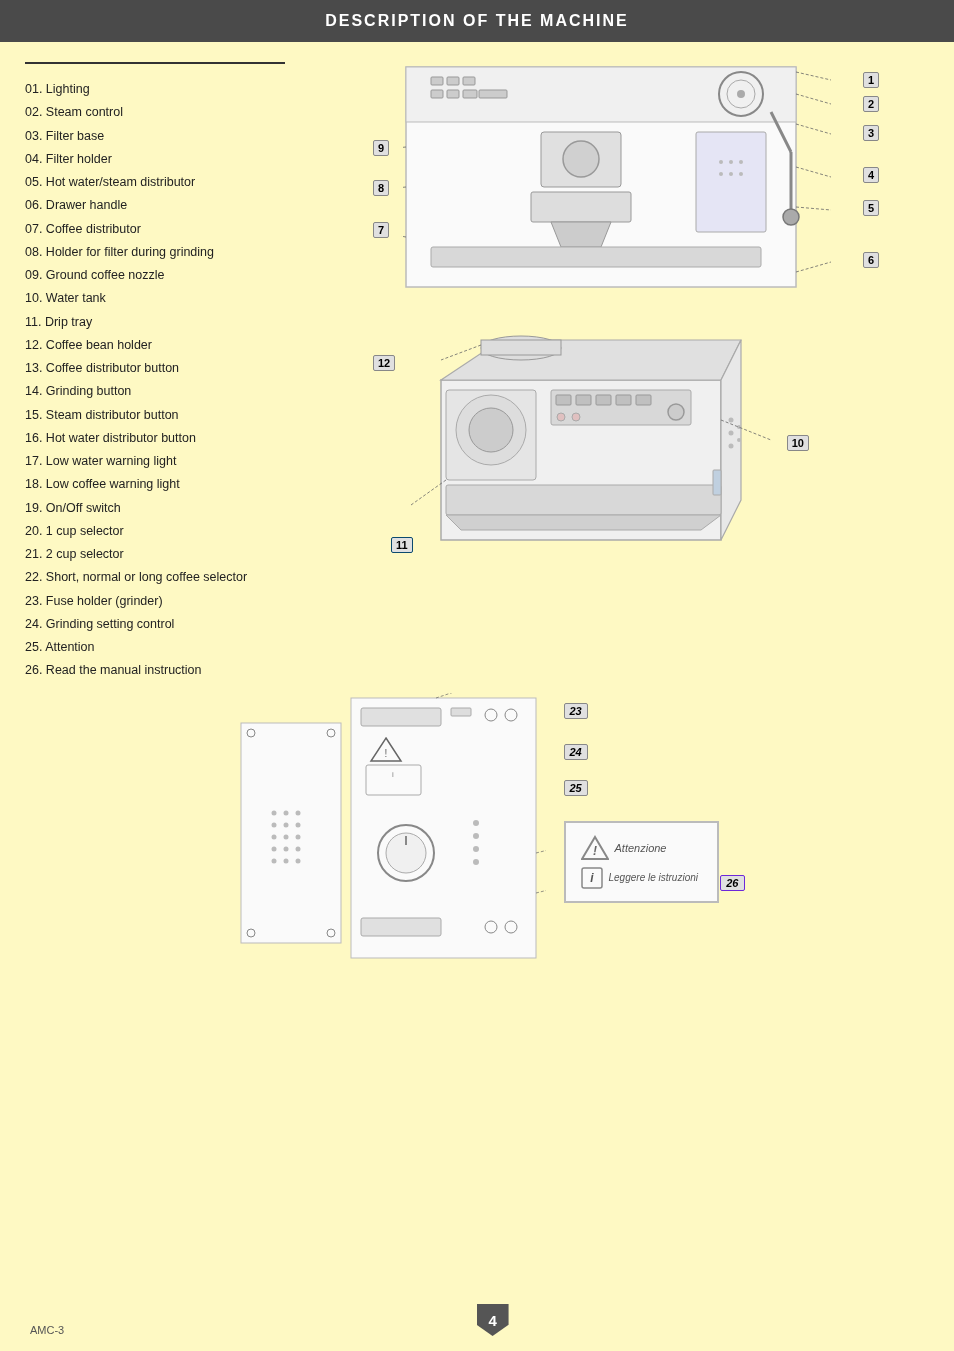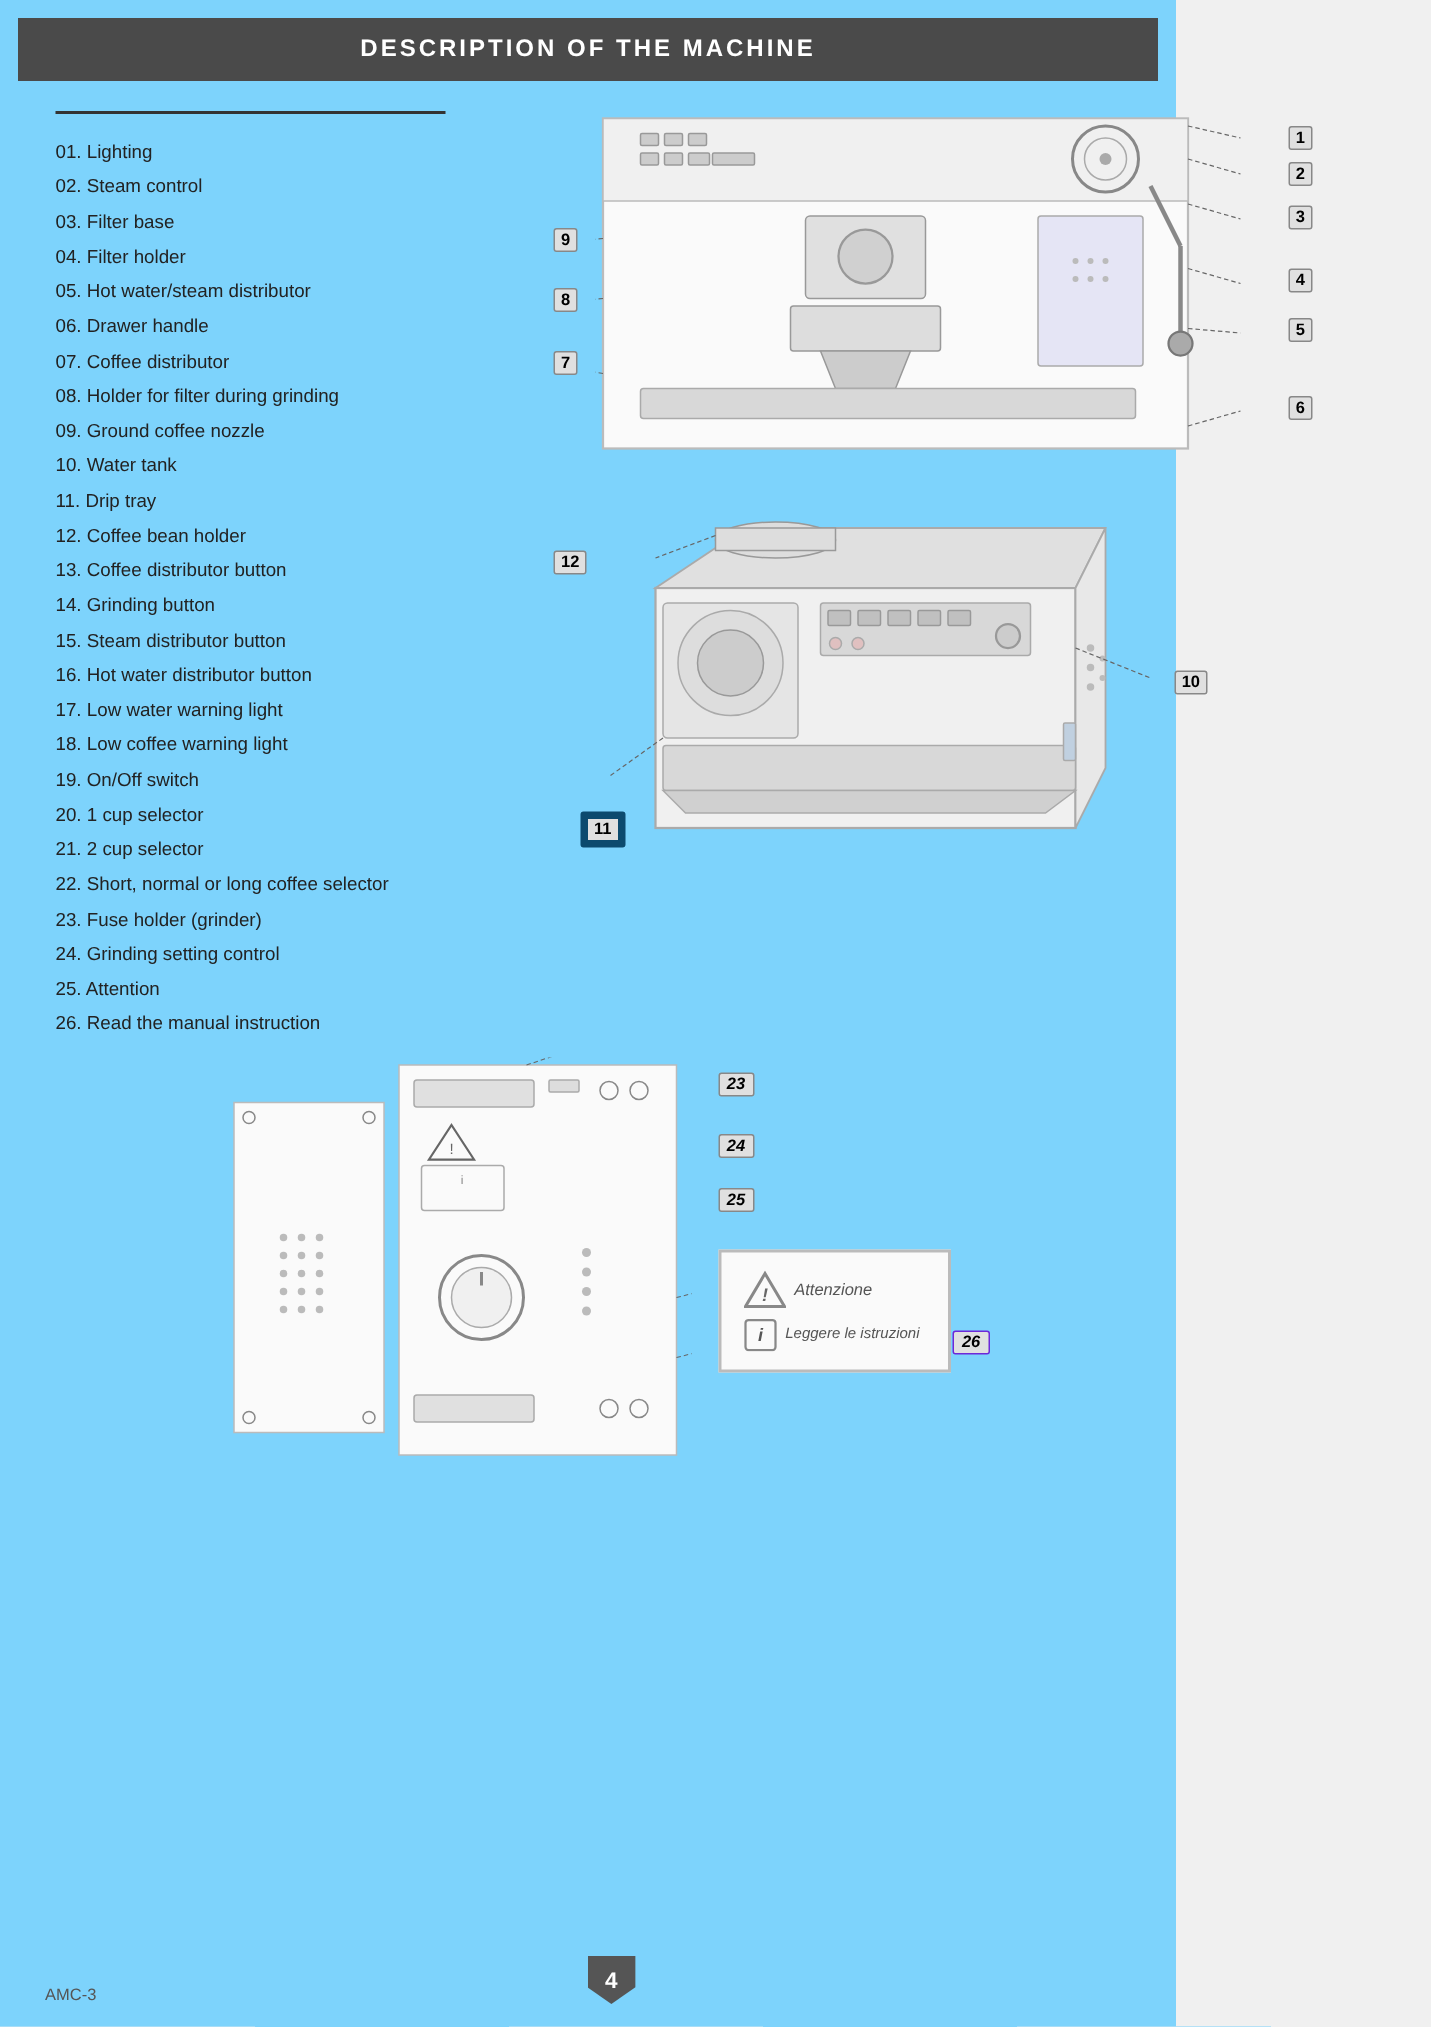--- a/index.html
+++ b/index.html
@@ -4,25 +4,25 @@
   <style>
     * { margin: 0; padding: 0; box-sizing: border-box; }
     body {
       width: 954px;
       min-height: 1351px;
       background: #f0f0f0;
       font-family: Arial, sans-serif;
       font-size: 13px;
     }
     .page {
-      width: 784px;
+      width: 954px;
       min-height: 1351px;
-      background: #7dd3fc;
+      background: #fef9c3;
       position: relative;
-      padding: 12px;
+      padding: 0;
     }
     .header {
       background: #4a4a4a;
       color: #fff;
       text-align: center;
       padding: 12px 0;
       font-weight: bold;
       font-size: 16px;
       letter-spacing: 2px;
       margin-bottom: 10px;
@@ -51,21 +51,21 @@
   </style>
 </head>
 <body>
 
 <div class="page">
 
   <div class="header">
     <span>DESCRIPTION OF THE MACHINE</span>
   </div>
 
-  <div style="display:flex; padding: 10px 25px 0 25px; gap: 10px;">
+  <div style="display:flex; padding: 10px 25px 0 25px; gap: 26px;">
 
     <div class="left-col">
       <div class="section-line"></div>
       <ul class="item-list">
         <li><span>01.  Lighting</span></li>
         <li><span>02.  Steam control</span></li>
         <li><span>03.  Filter base</span></li>
         <li><span>04.  Filter holder</span></li>
         <li><span>05.  Hot water/steam distributor</span></li>
         <li><span>06.  Drawer handle</span></li>
@@ -211,21 +211,21 @@
 
             <rect x="332" y="150" width="8" height="25" rx="1" fill="#c0d0e0" stroke="#aaa"></rect>
 
             <line x1="100" y1="25" x2="60" y2="40" stroke="#666" stroke-width="0.8" stroke-dasharray="3,2"></line>
             <line x1="65" y1="160" x2="30" y2="185" stroke="#666" stroke-width="0.8" stroke-dasharray="3,2"></line>
             <line x1="340" y1="100" x2="390" y2="120" stroke="#666" stroke-width="0.8" stroke-dasharray="3,2"></line>
           </svg>
           
           <span style="position:absolute; top:35px; left:-8px; font-size:11px; font-weight:bold; background:#e0e0e0; border:1px solid #888; padding:1px 4px; border-radius:2px;">12</span>
           
-          <span style="position:absolute; bottom:20px; left:10px; font-size:11px; font-weight:bold; background:#e0e0e0; border:5px solid #0c4a6e; padding:1px 4px; border-radius:2px;margin-top:45px;">11</span>
+          <span style="position:absolute; bottom:20px; left:10px; font-size:11px; font-weight:bold; background:#e0e0e0; border:1px solid #0c4a6e; padding:1px 4px; border-radius:2px;margin-top:45px;">11</span>
           
           <span style="position:absolute; top:115px; right:-8px; font-size:11px; font-weight:bold; background:#e0e0e0; border:1px solid #888; padding:1px 4px; border-radius:2px;">10</span>
         </div>
       </div>
 
     </div>
   </div>
 
   <div style="display:flex; padding: 5px 20px; gap: 8px; justify-content:center; margin-top: 5px;">
 

